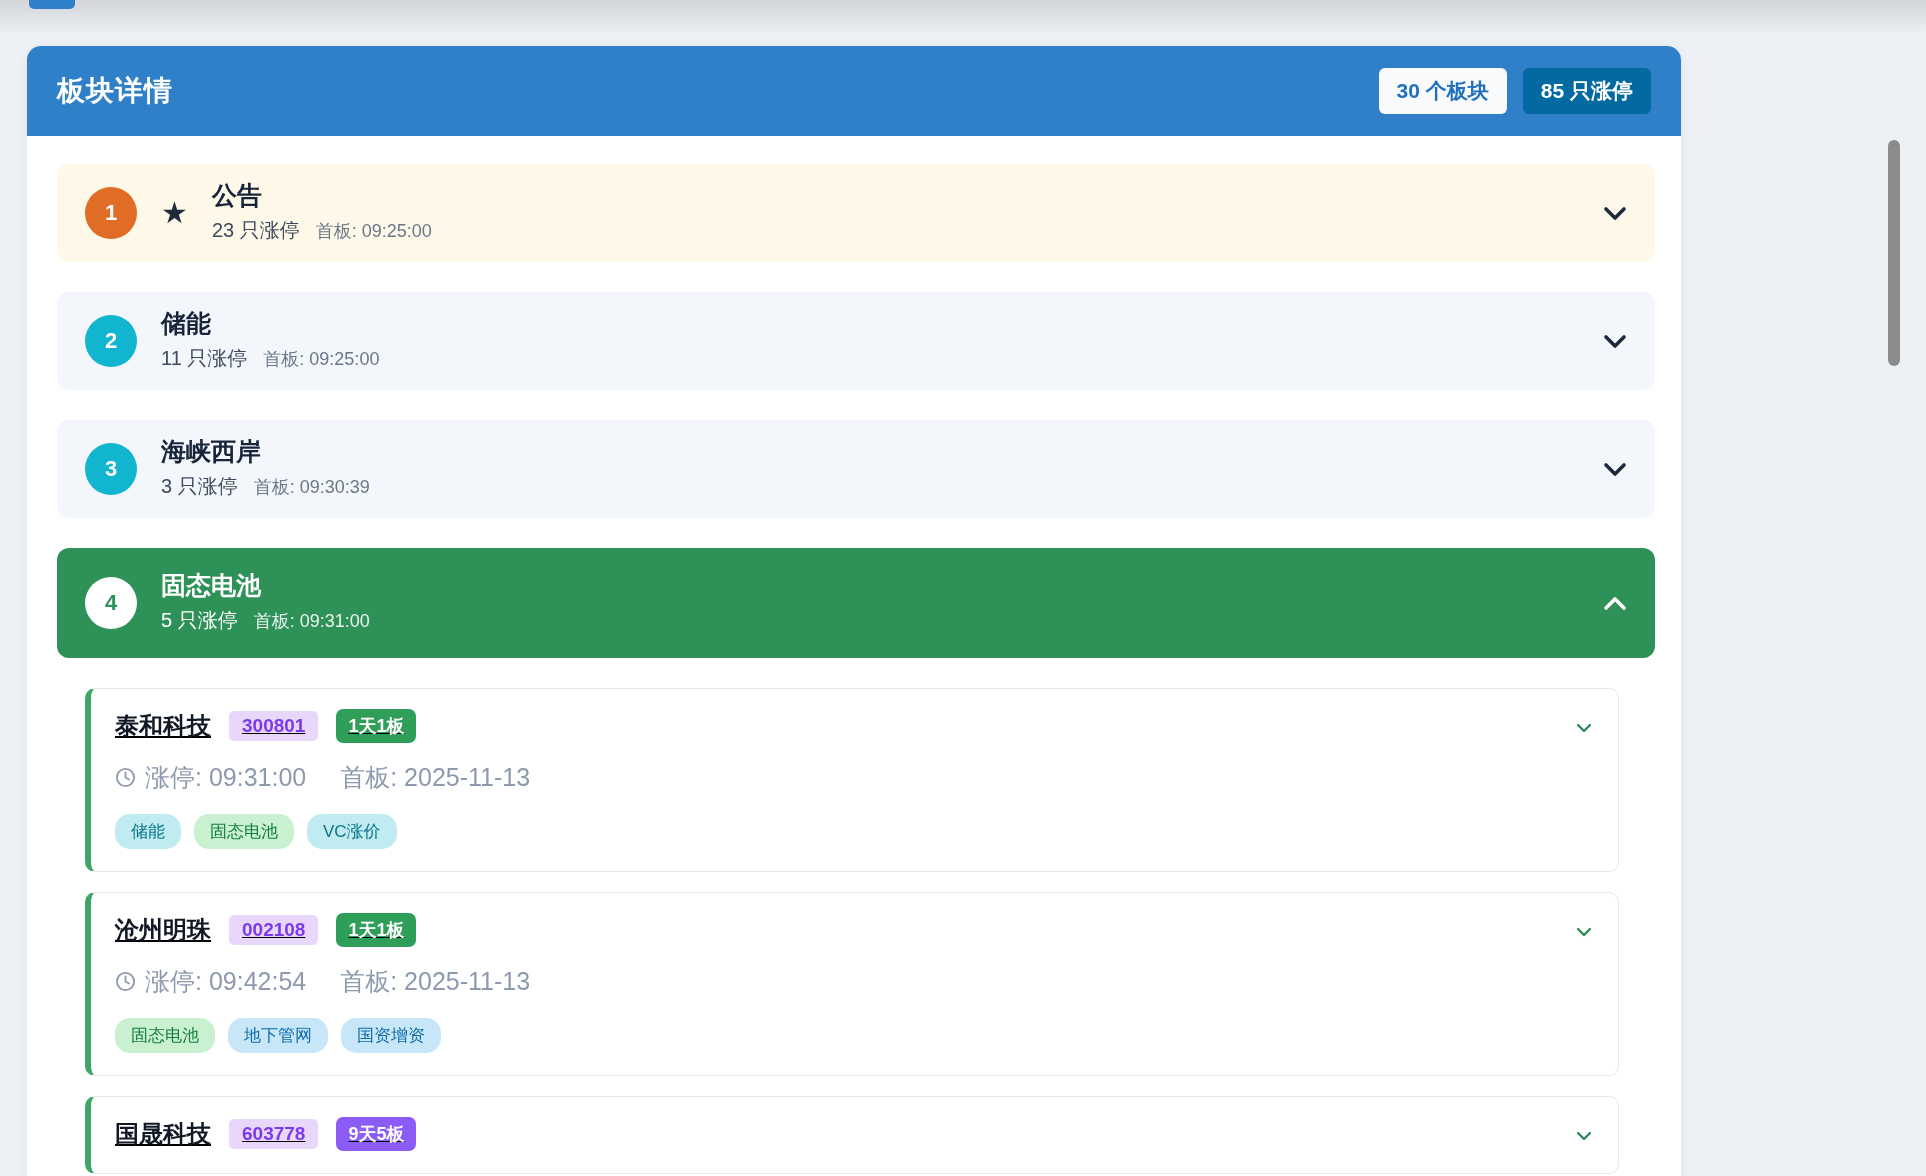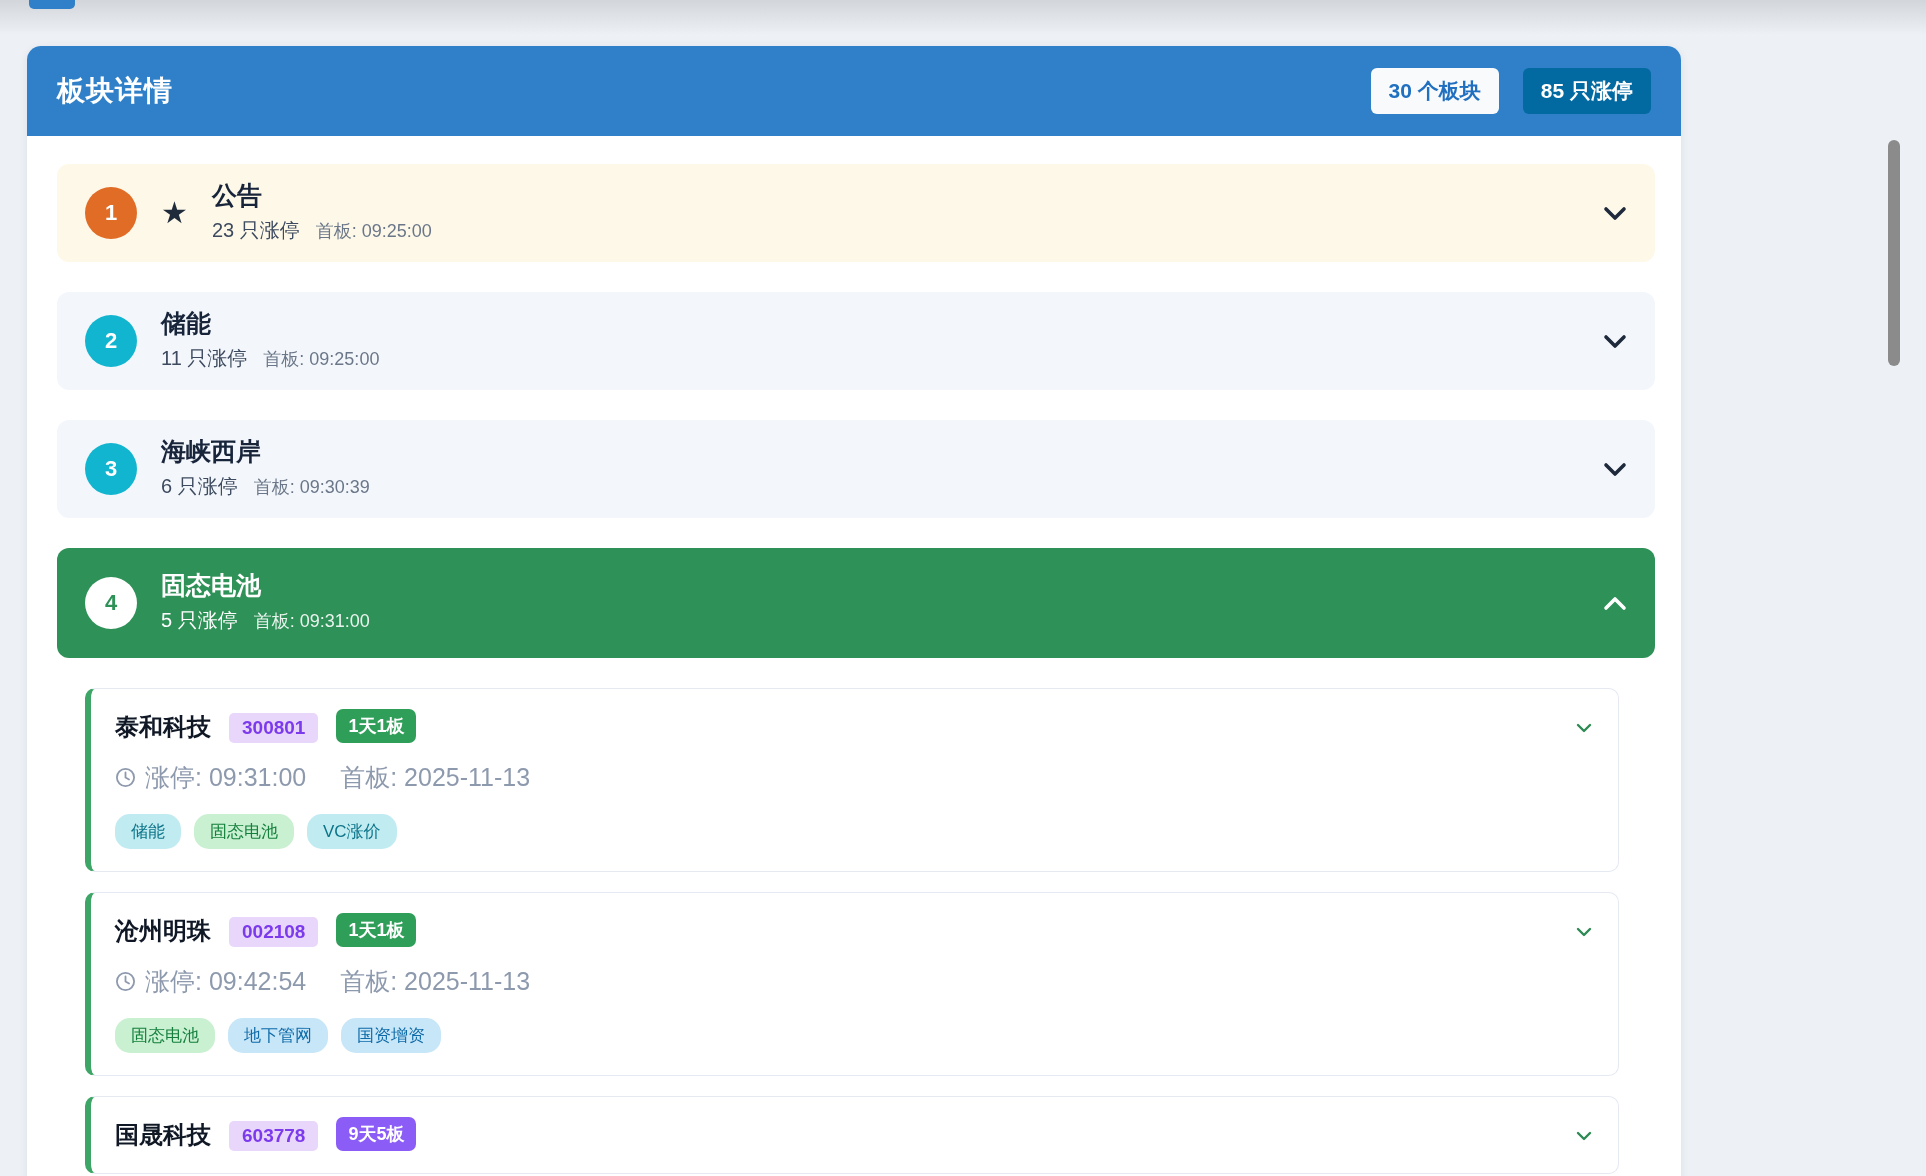--- a/index.html
+++ b/index.html
@@ -22,21 +22,21 @@
   .main-card{
     position:absolute; left:27px; top:46px; width:1654px; height:1138px;
     background:#ffffff; border-radius:14px 14px 0 0; overflow:hidden;
     box-shadow:0 2px 8px rgba(30,40,60,0.08);
   }
   .panel-header{
     height:90px; background:#2f80c8; display:flex; align-items:center;
     padding:0 30px;
   }
   .panel-title{ color:#ffffff; font-size:28px; font-weight:700; letter-spacing:1px; }
-  .header-badges{ margin-left:auto; display:flex; gap:24px; align-items:center; }
+  .header-badges{ margin-left:auto; display:flex; gap:16px; align-items:center; }
   .badge{
     font-size:21px; font-weight:700; padding:9px 18px; border-radius:6px;
     white-space:nowrap;
   }
   .badge.count{ background:#f8fafc; color:#2170c0; }
   .badge.limit{ background:#0369a1; color:#ffffff; }
 
   .content{ padding:28px 26px 0 30px; }
 
   
@@ -71,21 +71,21 @@
   .chev{ margin-left:auto; display:flex; align-items:center; color:#1e293b; }
   .sector-row.green .chev{ color:#ffffff; }
 
   
   .stocks{ margin:20px 36px 0 28px; }
   .stock-card{
     position:relative; background:#ffffff;
     border:1px solid #e4e9f2; border-left:6px solid #3da565;
     border-radius:10px; padding:20px 26px 22px 24px; margin-bottom:20px;
   }
-  .stock-title-row{ display:flex; align-items:flex-end; gap:18px; }
+  .stock-title-row{ display:flex; align-items:center; gap:18px;text-decoration:underline; }
   .stock-name{ font-size:24px; font-weight:700; color:#101826; }
   .code-badge{
     background:#e9d7fb; color:#7c3aed; font-weight:700; font-size:19px;
     padding:4px 13px; border-radius:5px;
   }
   .streak-badge{
     font-size:18px; font-weight:700; color:#ffffff;
     padding:5px 12px; border-radius:7px;
   }
   .streak-badge.green{ background:#2f9e58; }
@@ -160,21 +160,21 @@
             <polyline points="3,3 12,12 21,3" fill="none" stroke="currentColor" stroke-width="3.6" stroke-linecap="round" stroke-linejoin="round"></polyline>
           </svg>
       </span>
     </div>
 
     <div class="sector-row light">
       <div class="rank-circle cyan">3</div>
       <div class="sector-text">
         <div class="sector-name">海峡西岸</div>
         <div class="sector-sub">
-          <span>6 只涨停</span>
+          <span>3 只涨停</span>
           <span class="first">首板: 09:30:39</span>
         </div>
       </div>
       <span class="chev">
         <svg width="24" height="15" viewBox="0 0 24 15">
             <polyline points="3,3 12,12 21,3" fill="none" stroke="currentColor" stroke-width="3.6" stroke-linecap="round" stroke-linejoin="round"></polyline>
           </svg>
       </span>
     </div>
 

